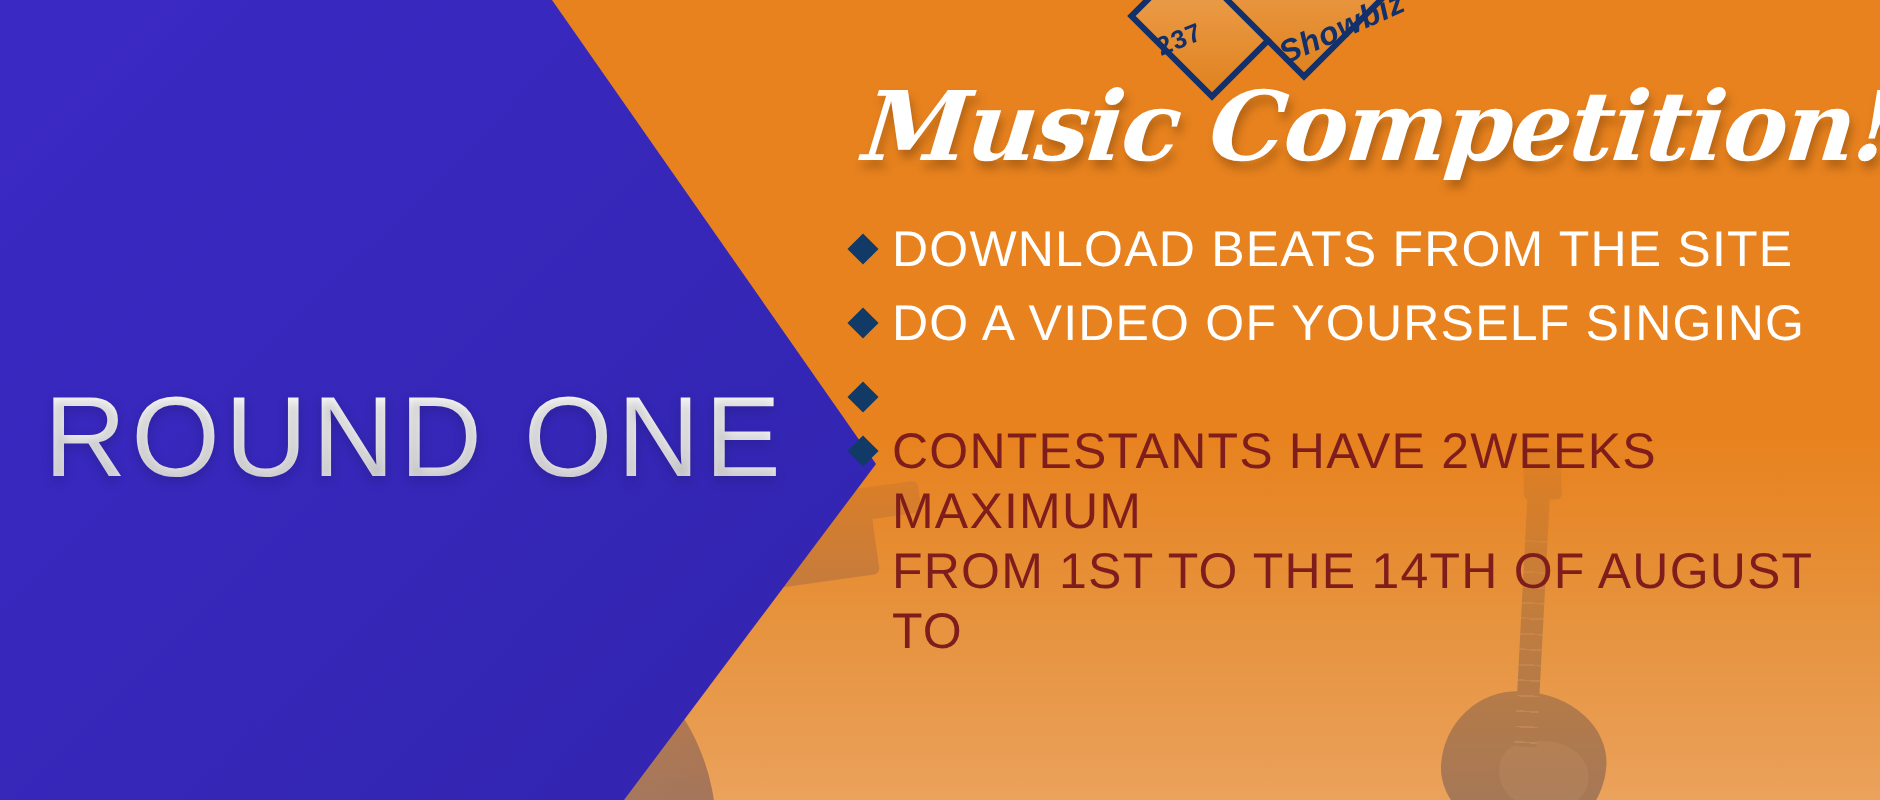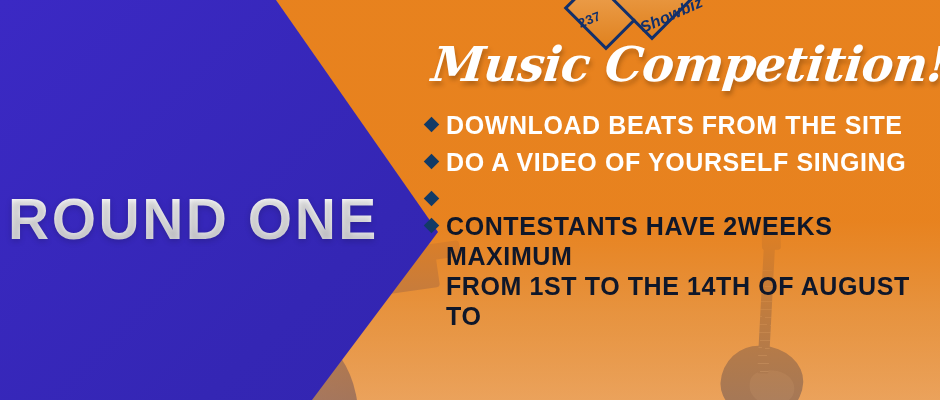--- a/index.html
+++ b/index.html
@@ -113,24 +113,24 @@
   .blue-arrow {
     position: absolute;
     inset: 0;
     background: linear-gradient(135deg, #3b29c4 0%, #3426b4 45%, #2f22a8 100%);
     clip-path: polygon(0 0, 276px 0, 438px 232px, 312px 400px, 0 400px);
   }
 
   
   .round-one {
     position: absolute;
-    left: 8px;
+    left: 22px;
     top: 186px;
     font-size: 57px;
-    font-weight: 700;
+    font-weight: 400;
     letter-spacing: 2.5px;
     color: #f2f2f4;
     background: linear-gradient(180deg, #ffffff 0%, #f1f1f3 55%, #dcdce2 100%);
     -webkit-background-clip: text;
     background-clip: text;
     -webkit-text-fill-color: transparent;
     text-shadow: 0 2px 6px rgba(0,0,0,.18);
     white-space: nowrap;
   }
 
@@ -205,27 +205,27 @@
   .diamond-bullet {
     flex: 0 0 auto;
     width: 11px;
     height: 11px;
     margin: 9px 9px 0 0;
     background: #123a66;
     transform: rotate(45deg);
   }
   .bullet-text {
     font-size: 25px;
-    font-weight: 700;
+    font-weight: 400;
     line-height: 1.2;
     letter-spacing: .6px;
     color: #ffffff;
     text-transform: uppercase;
   }
-  .bullet-row.accent .bullet-text { color: #0f172a; }
+  .bullet-row.accent .bullet-text { color: #7f1d1d; }
   .bullet-row.accent .diamond-bullet { background: #123a66; }
 </style>
 </head>
 <body>
 
 <div id="poster">
 
   <div class="photo-layer">
     <div class="wall"></div>
 

